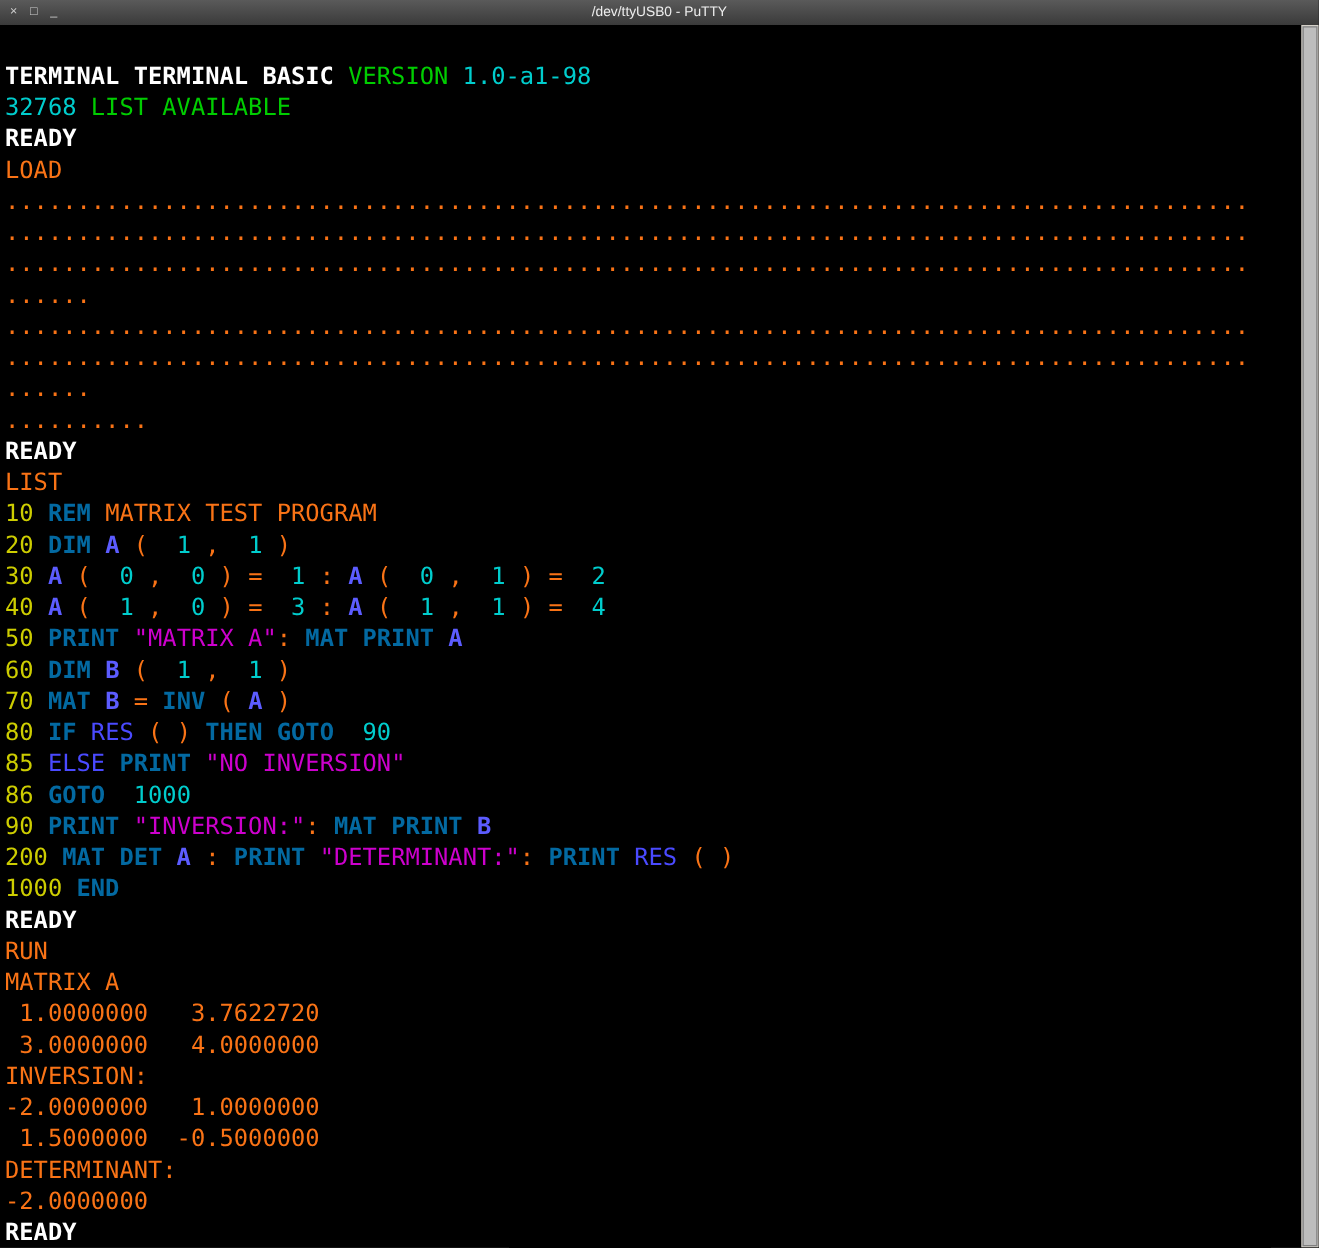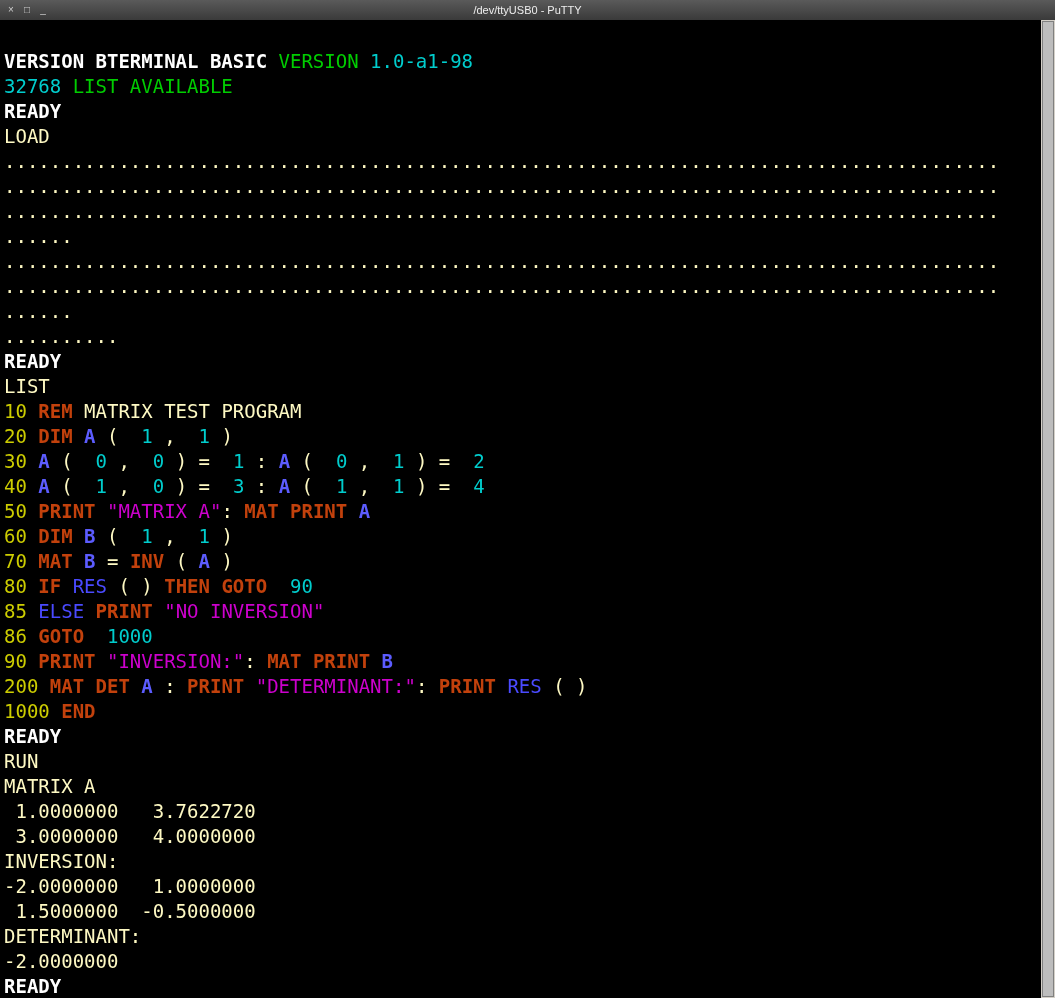--- a/index.html
+++ b/index.html
@@ -63,45 +63,45 @@
     right:0; top:0; bottom:0;
     width:14px;
     background: #d4d0c8;
   }
   .scrollbar .thumb {
     position:absolute;
     left:1px; right:1px; top:1px; bottom:1px;
     background: #bdbdbd;
     border:1px solid #808080;
   }
-  .w { color:#fef9c3; }
+  .w { color:#f97316; }
   .bw { color:#ffffff; font-weight:bold; }
   .cy { color:#00cdcd; }
   .gr { color:#00cd00; }
-  .bgr { color:#c2410c; font-weight:bold; }
+  .bgr { color:#0369a1; font-weight:bold; }
   .ye { color:#cdcd00; }
   .bl { color:#4a4aff; }
   .bbl { color:#5c5cff; font-weight:bold; }
   .mg { color:#cd00cd; }
 </style>
 </head>
 <body>
 
 <div class="titlebar">
   <div class="controls">
     <div class="ctrl">×</div>
     <div class="ctrl">□</div>
     <div class="ctrl">_</div>
   </div>
   <div class="title">/dev/ttyUSB0 - PuTTY</div>
 </div>
 
 <div class="terminal-area">
 <div class="terminal">
-<span class="bw">VERSION BTERMINAL BASIC </span><span class="gr">VERSION </span><span class="cy">1.0-a1-98</span>
+<span class="bw">TERMINAL TERMINAL BASIC </span><span class="gr">VERSION </span><span class="cy">1.0-a1-98</span>
 <span class="cy">32768 </span><span class="gr">LIST AVAILABLE</span>
 <span class="bw">READY</span>
 <span class="w">LOAD</span>
 <span class="w">.......................................................................................</span>
 <span class="w">.......................................................................................</span>
 <span class="w">.......................................................................................</span>
 <span class="w">......</span>
 <span class="w">.......................................................................................</span>
 <span class="w">.......................................................................................</span>
 <span class="w">......</span>

